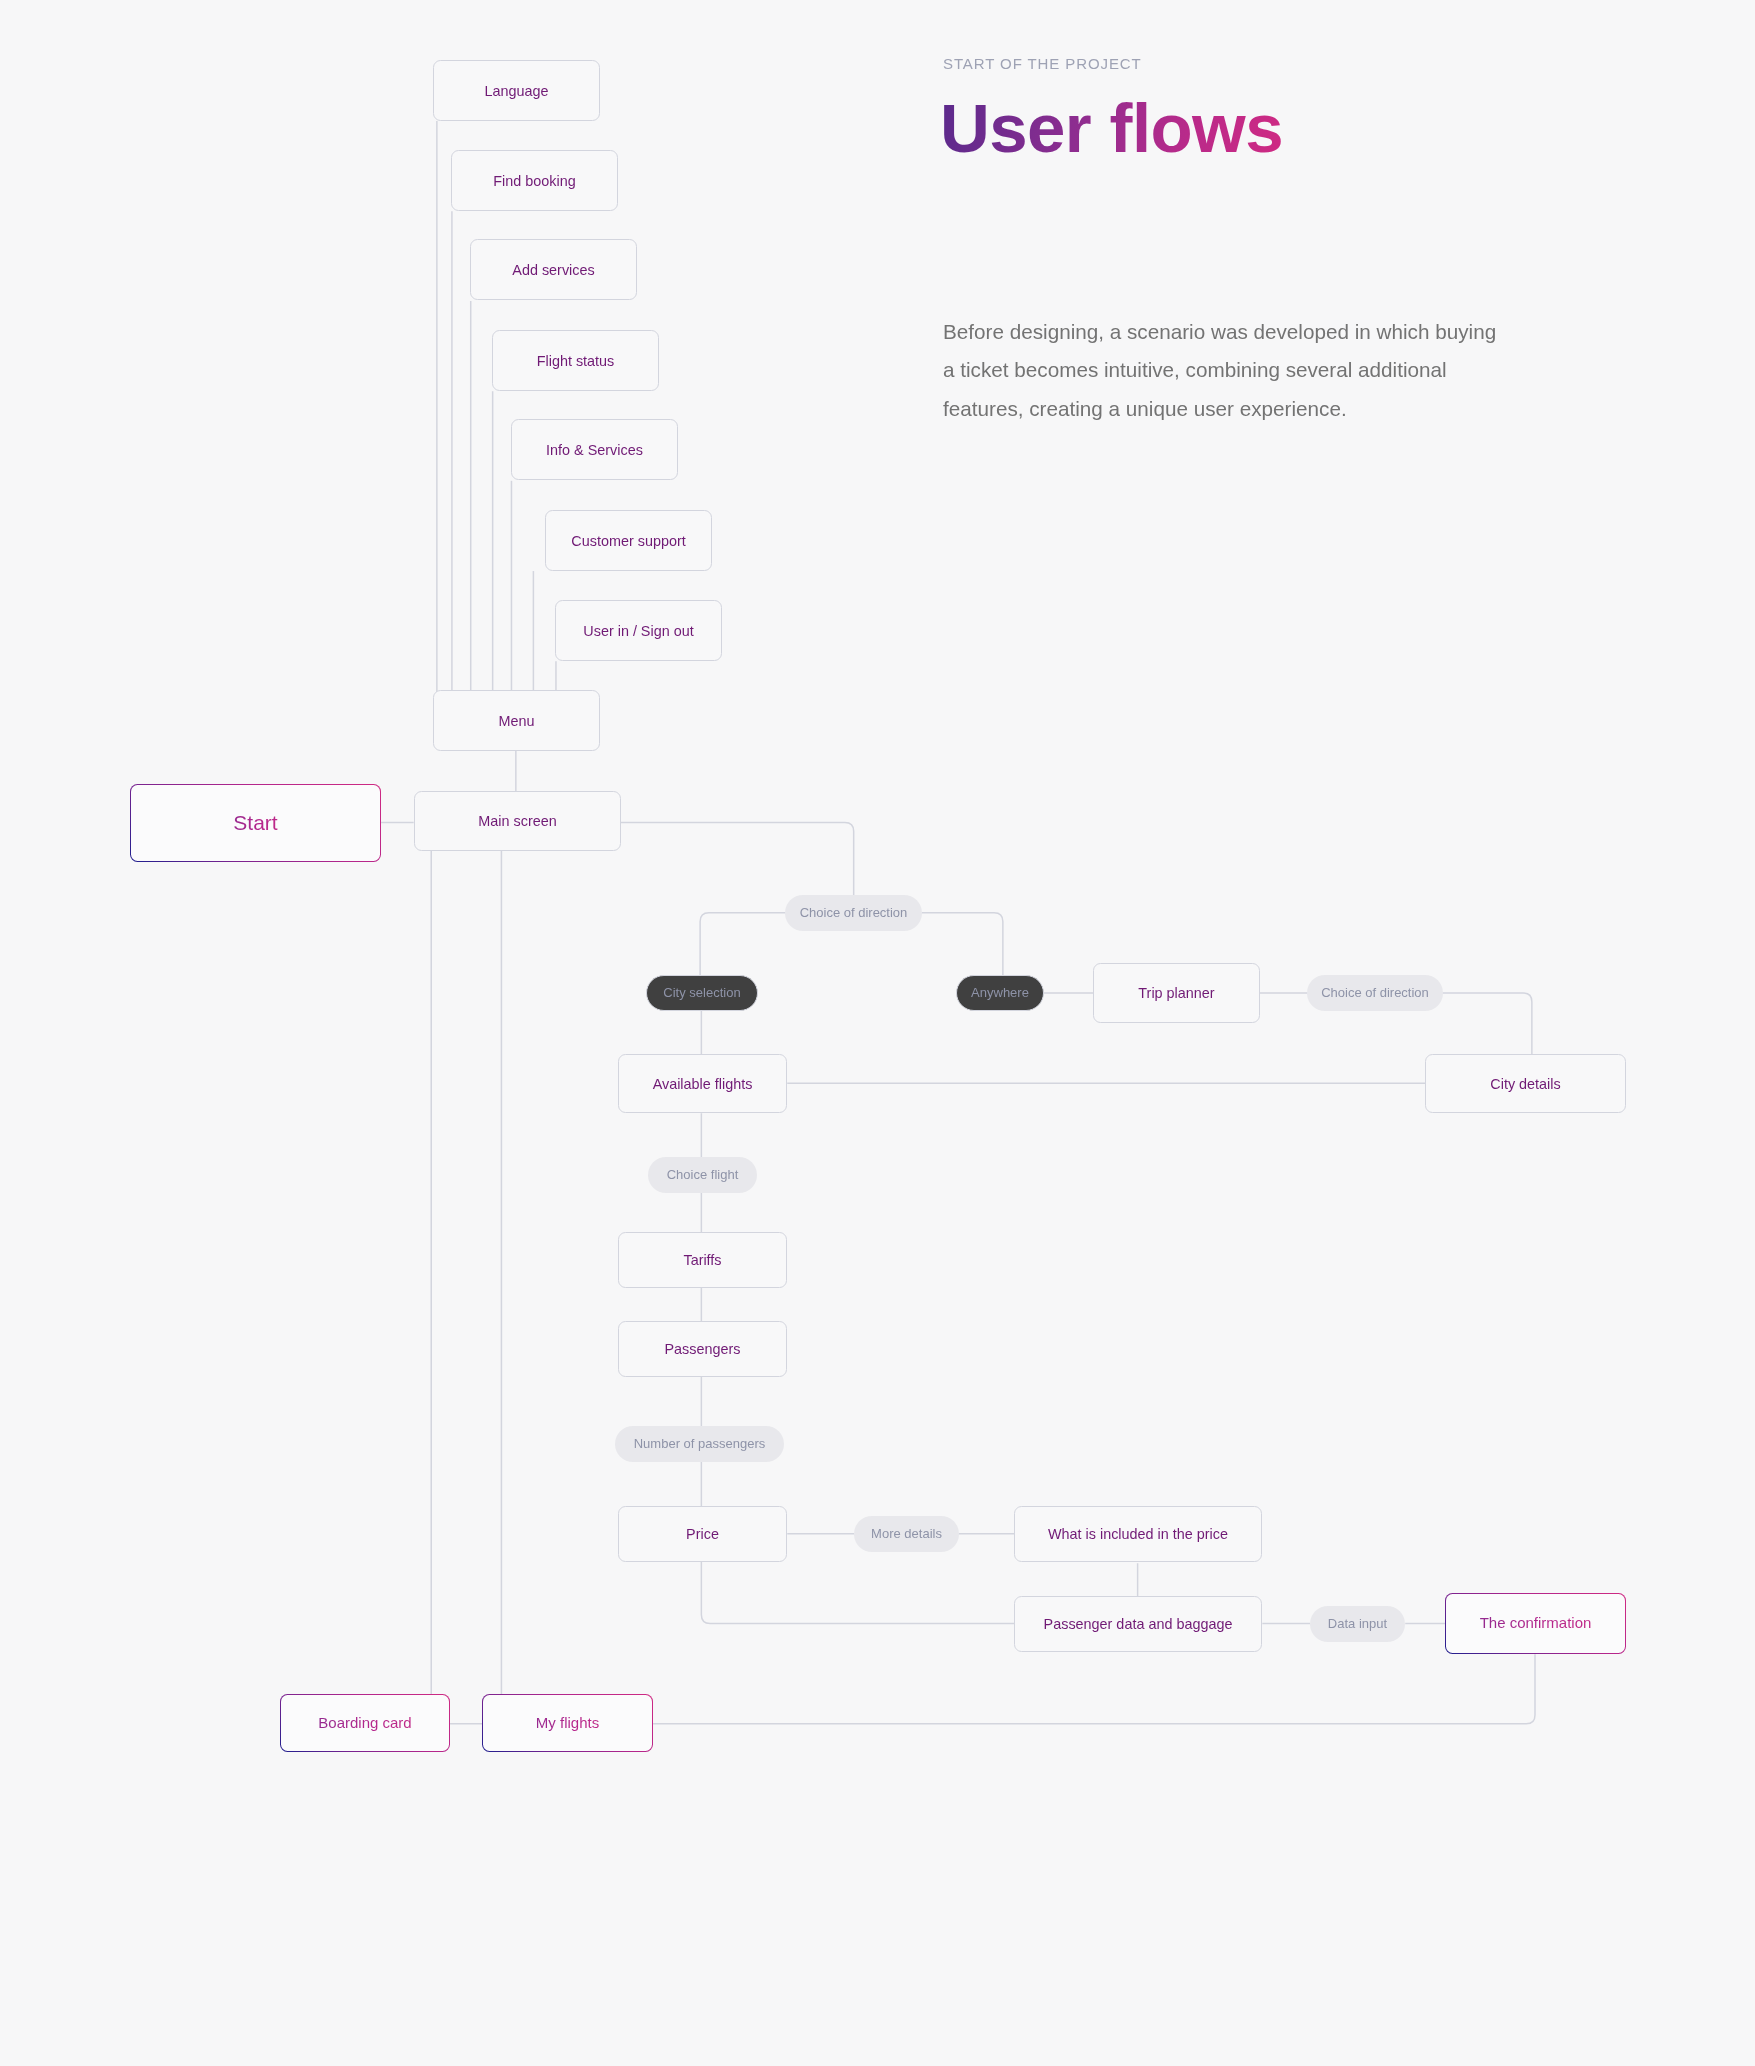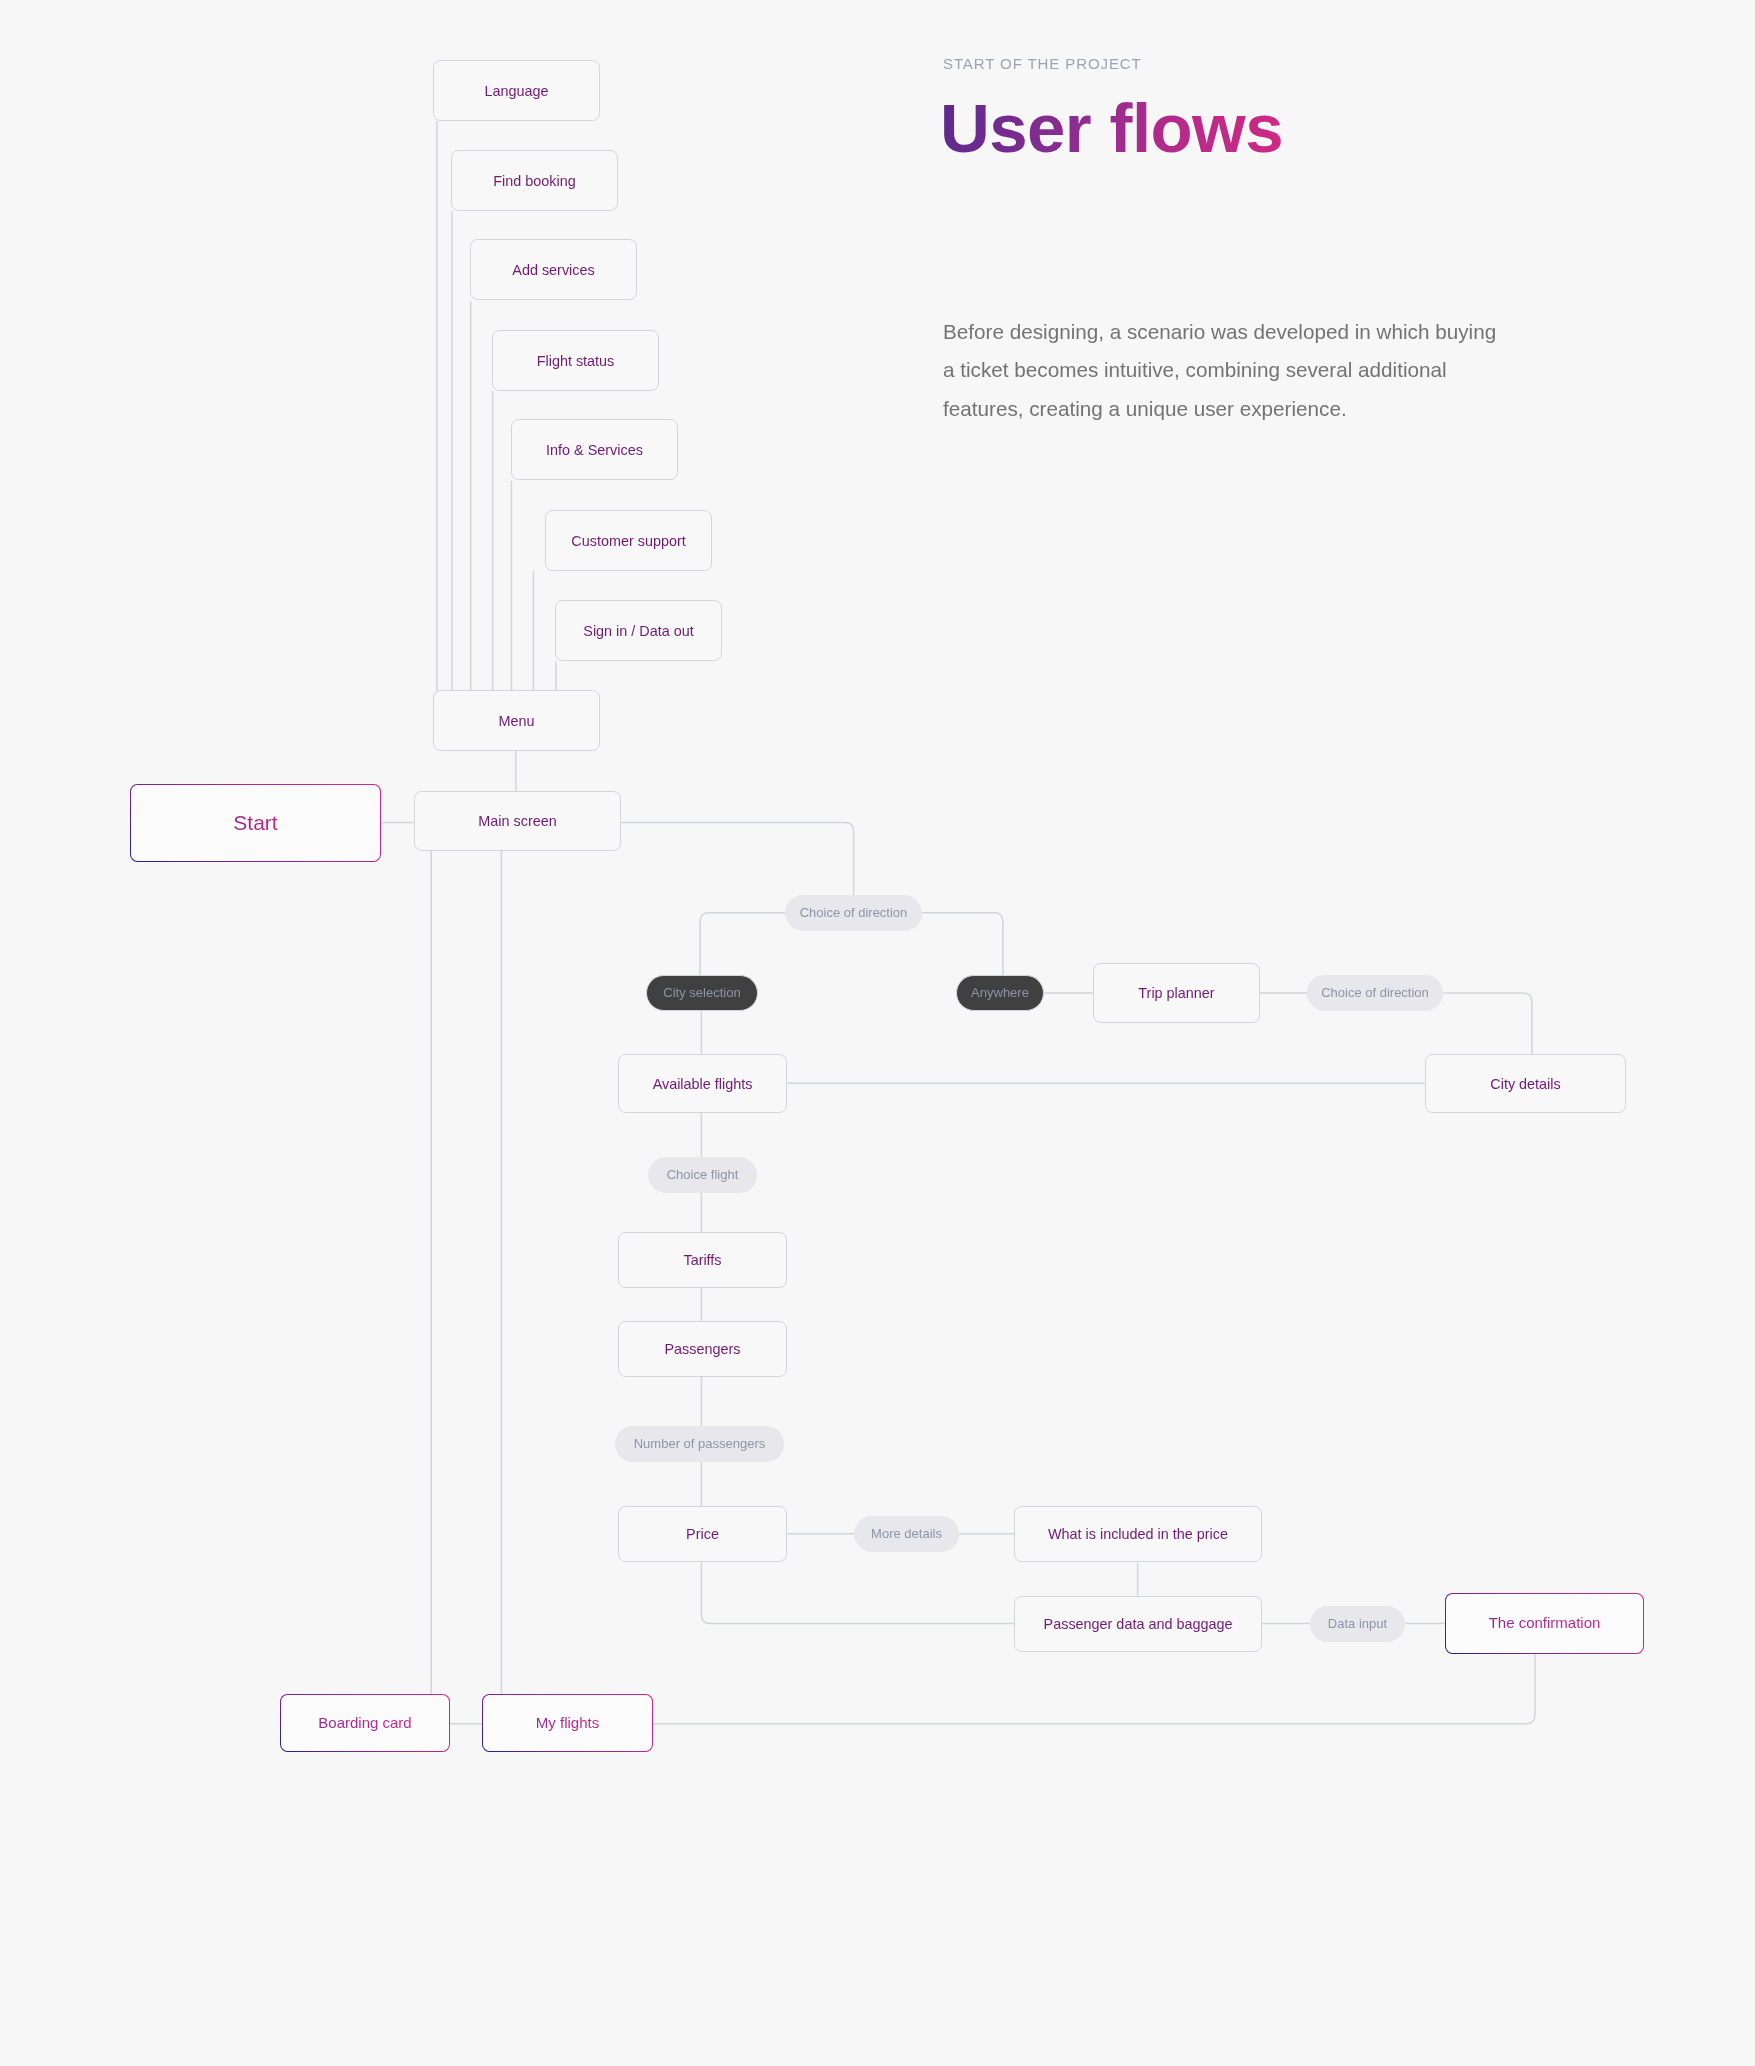--- a/index.html
+++ b/index.html
@@ -202,21 +202,21 @@
 
   <div class="node screen" style="left:511px; top:419px; width:167px; height:61px;">
     <span class="lbl">Info &amp; Services</span>
   </div>
 
   <div class="node screen" style="left:533px; top:510px; width:167px; height:61px;margin-left:12px;">
     <span class="lbl">Customer support</span>
   </div>
 
   <div class="node screen" style="left:555px; top:600px; width:167px; height:61px;">
-    <span class="lbl">Sign in / Data out</span>
+    <span class="lbl">User in / Sign out</span>
   </div>
 
   <div class="node screen" style="left:433px; top:690px; width:167px; height:61px;">
     <span class="lbl">Menu</span>
   </div>
 
   <div class="node highlight big" style="left:130px; top:784px; width:251px; height:78px;">
     <span class="lbl">Start</span>
   </div>
 
@@ -281,21 +281,21 @@
   </div>
 
   <div class="node screen" style="left:1014px; top:1596px; width:248px; height:56px;">
     <span class="lbl">Passenger data and baggage</span>
   </div>
 
   <div class="node pill-solid" style="left:1310px; top:1606px; width:95px; height:36px;">
     <span class="lbl">Data input</span>
   </div>
 
-  <div class="node highlight small" style="left:1445px; top:1593px; width:199px; height:61px;">
+  <div class="node highlight small" style="left:1445px; top:1593px; width:181px; height:61px;">
     <span class="lbl">The confirmation</span>
   </div>
 
   <div class="node highlight small" style="left:280px; top:1694px; width:170px; height:58px;">
     <span class="lbl">Boarding card</span>
   </div>
 
   <div class="node highlight small" style="left:482px; top:1694px; width:171px; height:58px;">
     <span class="lbl">My flights</span>
   </div>

